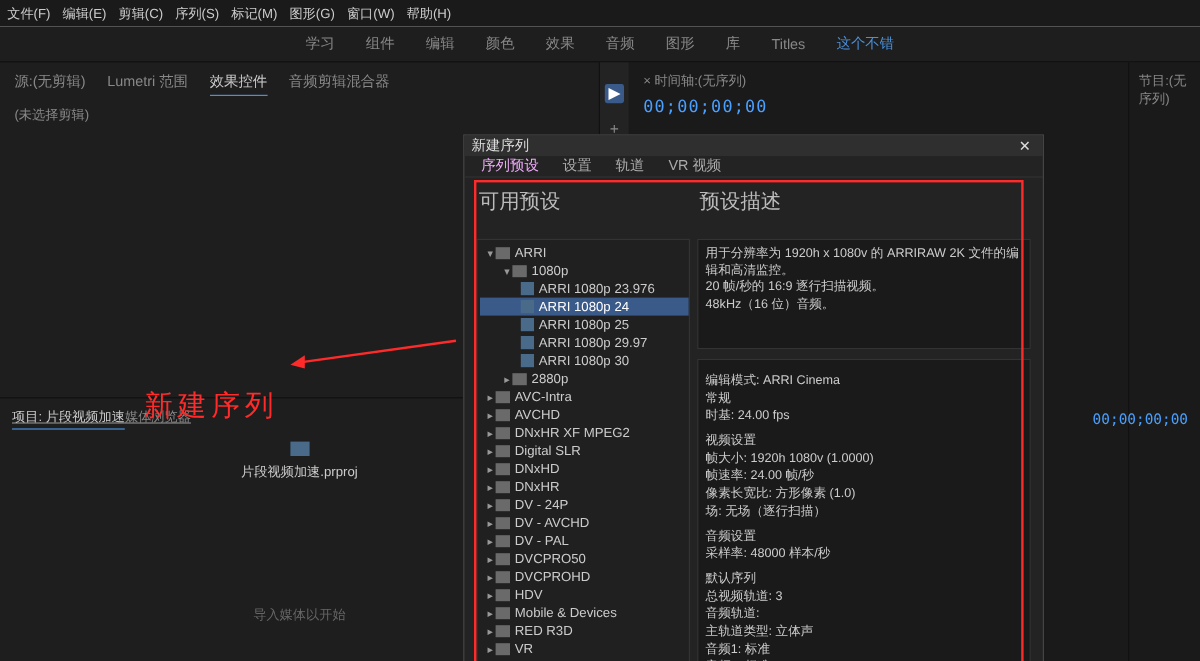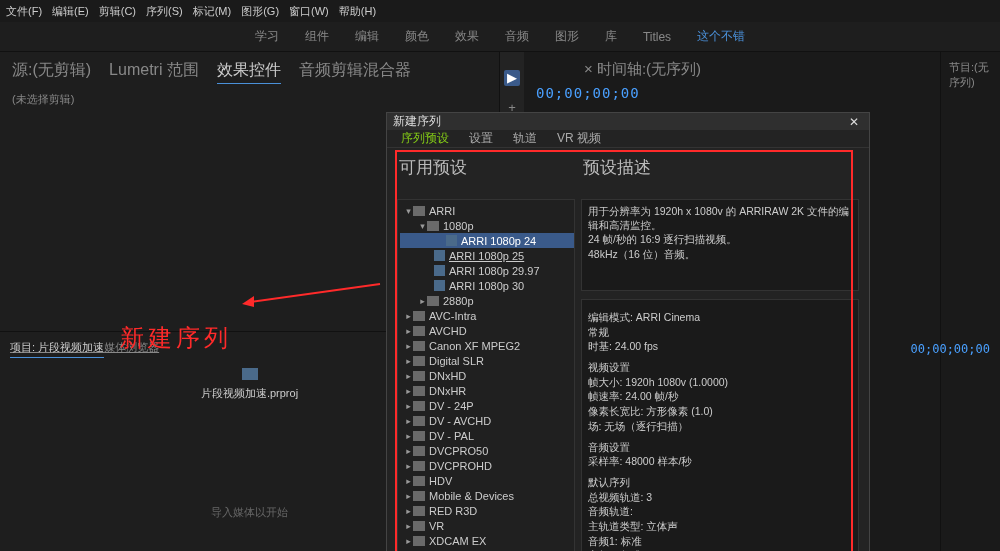--- a/index.html
+++ b/index.html
@@ -5,48 +5,48 @@
   * { margin:0; padding:0; box-sizing:border-box; }
   body { font-family:"Microsoft YaHei",Arial,sans-serif; font-size:11px; background:#fff; width:1000px; height:551px; overflow:hidden; position:relative; color:#ccc; }
   .menubar { background:#1a1a1a; height:22px; display:flex; align-items:center; padding:0 6px; font-size:11px; color:#ccc; }
   .menuitem { margin-right:10px; }
   .appbody { background:#1e1e1e; height:529px; position:relative; }
   .toptabs { height:30px; display:flex; align-items:center; justify-content:center; gap:26px; font-size:12px; color:#888; border-bottom:1px solid #111; }
   .toptab.active { color:#4a90d9; }
   .mainrow { display:flex; height:calc(100% - 30px); }
   .leftpane { width:500px; border-right:1px solid #111; display:flex; flex-direction:column; }
   .srcpanel { flex:1.3; border-bottom:1px solid #111; padding:8px 12px; }
-  .srctabs { display:flex; gap:18px; font-size:16px; color:#888; margin-bottom:8px;}
+  .srctabs { display:flex; gap:18px; font-size:12px; color:#888; margin-bottom:8px;}
   .srctab.active { color:#ccc; border-bottom:1px solid #4a90d9; padding-bottom:2px;}
   .msg { color:#888; font-size:11px; margin-top:6px;}
   .projectpanel { flex:1; padding:8px 10px; }
   .projtabs { display:flex; font-size:11px; color:#888;text-decoration:underline; }
   .projtab.active { color:#ccc; border-bottom:1px solid #4a90d9; padding-bottom:2px;}
   .projrow { margin-top:10px; display:flex; align-items:center; gap:6px;flex-direction:column; }
   .projicon { width:16px; height:12px; background:#4a6a8a; display:inline-block; }
   .projmeta { margin-top:30px; text-align:right; font-size:10px; color:#888; padding-right:10px;}
   .projdrop { margin-top:60px; text-align:center; color:#666; font-size:11px;}
   .midtools { width:24px; background:#232323; display:flex; flex-direction:column; align-items:center; padding-top:18px; gap:14px; }
   .toolbtn { width:16px; height:16px; color:#888; font-size:13px; text-align:center; line-height:16px;}
   .toolbtn.active { background:#3a5a8a; color:#fff; border-radius:2px; }
   .timelinepane { flex:1; background:#1a1a1a; position:relative; padding:8px 12px;}
-  .tlhdr { font-size:15px; color:#888;margin-left:48px; }
+  .tlhdr { font-size:11px; color:#888; }
   .tltime { font-family:monospace; font-size:14px; color:#4aa0ff; margin-top:6px; letter-spacing:1px;}
   .rightstrip { position:absolute; right:0; top:0; bottom:0; width:60px; background:#1a1a1a; border-left:1px solid #111; padding:8px; }
   .rtab { font-size:11px; color:#888; }
   .rtimer { position:absolute; top:290px; right:10px; font-family:monospace; font-size:12px; color:#4aa0ff;}
   
   .redlabel { position:absolute; top:300px; left:120px; font-size:24px; color:#ff2a2a; letter-spacing:4px; font-weight:normal; }
   .redarrow { position:absolute; top:252px; left:240px; }
   
   .dialog { position:absolute; top:90px; left:386px; width:484px; height:460px; background:#232323; border:1px solid #444; display:flex; flex-direction:column; }
   .dtitle { height:22px; background:#2f2f2f; display:flex; align-items:center; padding:0 6px; font-size:12px; color:#ddd; }
   .dclose { margin-left:auto; width:18px; text-align:center; cursor:pointer; }
   .dtabs { height:26px; display:flex; align-items:center; gap:20px; padding:0 14px; font-size:12px; color:#aaa; border-bottom:1px solid #333;}
-  .dtab.active { color:#84cc16; }
+  .dtab.active { color:#f0abfc; }
   .dbody { flex:1; display:flex; gap:6px; padding:6px 10px 2px 10px; position:relative; }
   .redbox { position:absolute; top:2px; left:8px; right:16px; bottom:8px; border:2px solid #ff2a2a; pointer-events:none; }
   .col { display:flex; flex-direction:column; }
   .lcol { width:178px; }
   .rcol { flex:1; }
   .sechdr { font-size:17px; color:#bbb; margin:2px 0 20px 2px;}
   .tree { background:#202020; border:1px solid #333; flex:1; overflow:auto; font-size:11px; color:#ccc; padding:3px 0 3px 2px;}
   .trow { display:flex; align-items:center; height:15px; padding-left:4px; cursor:default;}
   .trow.sel { background:#3a5a8a; color:#fff; }
   .tw { display:inline-block; width:9px; text-align:center; font-size:9px; color:#999;}
@@ -153,25 +153,29 @@
             <div class="trow" style="padding-left: 4px;">
               <span class="tw">▾</span>
               <span class="tfold"></span>
               <span>ARRI</span>
             </div>
             <div class="trow" style="padding-left: 18px;">
               <span class="tw">▾</span>
               <span class="tfold"></span>
               <span>1080p</span>
             </div>
-            <div class="trow sel" style="padding-left: 44px;">
+            <div class="trow" style="padding-left: 32px;">
+              <span class="tpreset"></span>
+              <span>ARRI 1080p 23.976</span>
+            </div>
+            <div class="trow sel" style="padding-left: 32px;">
               <span class="tpreset"></span>
               <span>ARRI 1080p 24</span>
             </div>
-            <div class="trow" style="padding-left: 32px; text-decoration: underline;">
+            <div class="trow" style="padding-left: 32px;">
               <span class="tpreset"></span>
               <span>ARRI 1080p 25</span>
             </div>
             <div class="trow" style="padding-left: 32px;">
               <span class="tpreset"></span>
               <span>ARRI 1080p 29.97</span>
             </div>
             <div class="trow" style="padding-left: 32px;">
               <span class="tpreset"></span>
               <span>ARRI 1080p 30</span>
@@ -187,21 +191,21 @@
               <span>AVC-Intra</span>
             </div>
             <div class="trow" style="padding-left: 4px;">
               <span class="tw">▸</span>
               <span class="tfold"></span>
               <span>AVCHD</span>
             </div>
             <div class="trow" style="padding-left: 4px;">
               <span class="tw">▸</span>
               <span class="tfold"></span>
-              <span>Canon XF MPEG2</span>
+              <span>DNxHR XF MPEG2</span>
             </div>
             <div class="trow" style="padding-left: 4px;">
               <span class="tw">▸</span>
               <span class="tfold"></span>
               <span>Digital SLR</span>
             </div>
             <div class="trow" style="padding-left: 4px;">
               <span class="tw">▸</span>
               <span class="tfold"></span>
               <span>DNxHD</span>
@@ -261,21 +265,21 @@
               <span class="tfold"></span>
               <span>XDCAM EX</span>
             </div>
           </div>
         <div class="delprebtn">删除预设</div>
       </div>
       <div class="col rcol">
         <div class="sechdr">预设描述</div>
         <div class="descbox" id="descbox">
             <div>用于分辨率为 1920h x 1080v 的 ARRIRAW 2K 文件的编辑和高清监控。</div>
-            <div>24 帧/秒的 16:9 逐行扫描视频。</div>
+            <div>20 帧/秒的 16:9 逐行扫描视频。</div>
             <div>48kHz（16 位）音频。</div>
           </div>
         <div class="detailbox" id="detailbox">
             <div class="grp">
               <div>编辑模式: ARRI Cinema</div>
               <div>常规</div>
               <div>时基: 24.00 fps</div>
             </div>
             <div class="grp">
               <div>视频设置</div>

